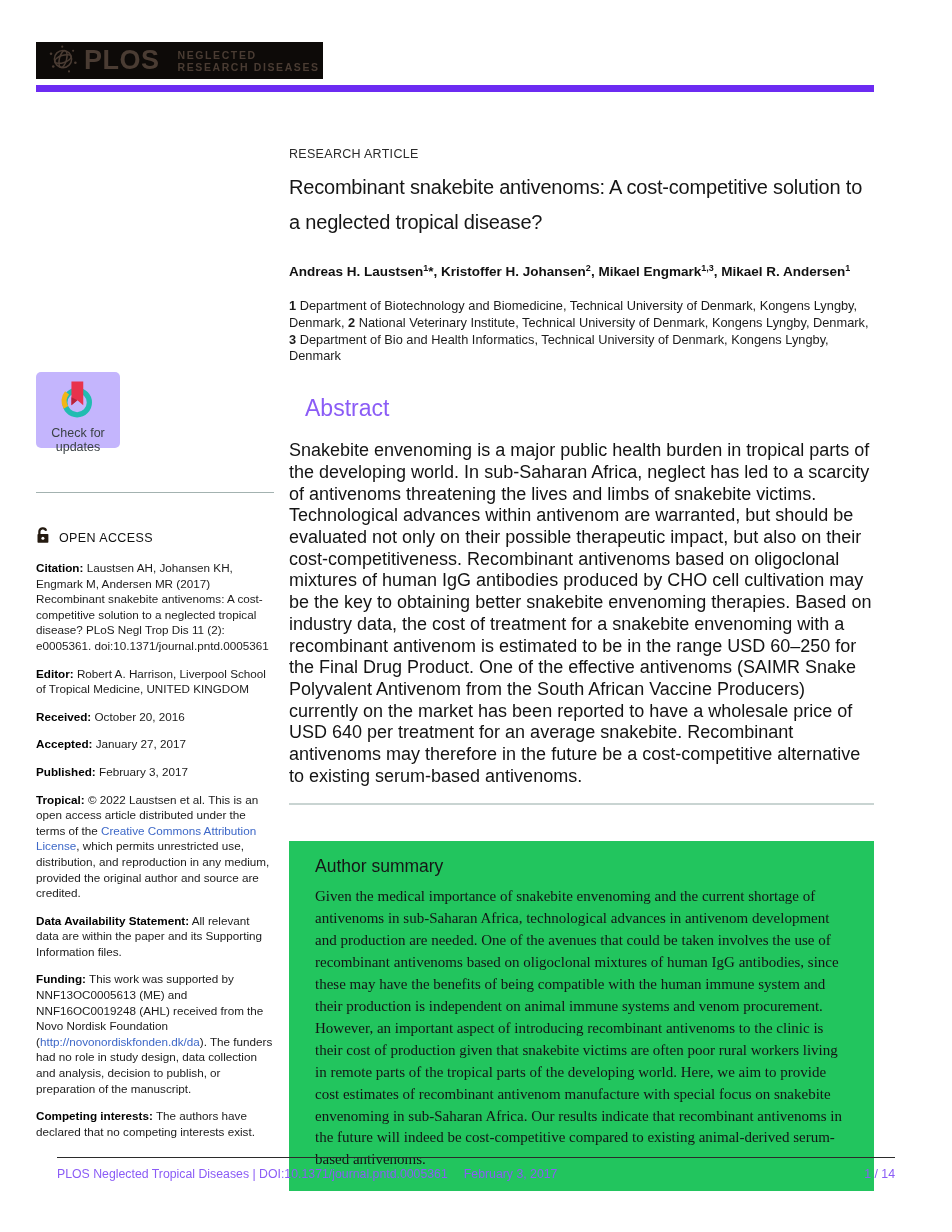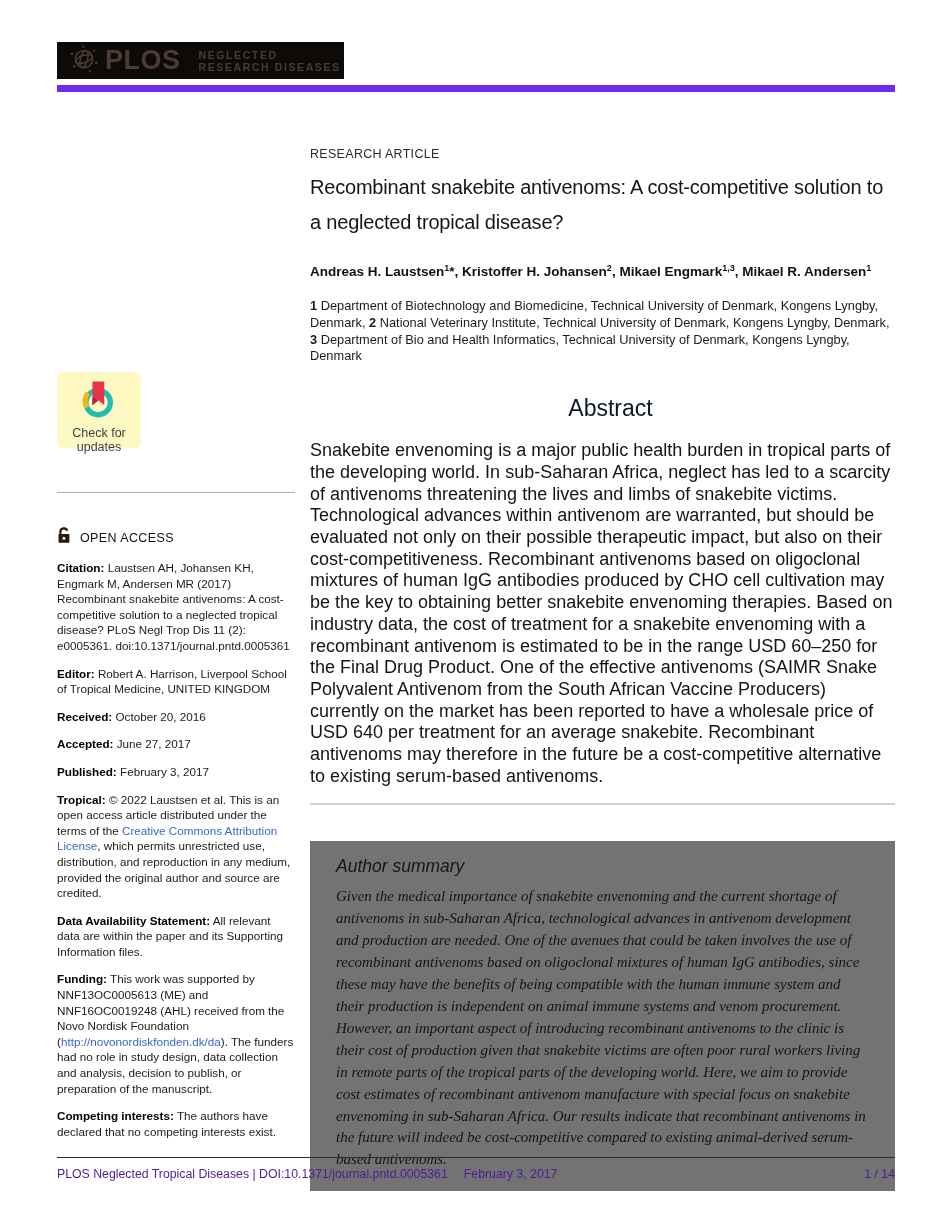--- a/index.html
+++ b/index.html
@@ -4,21 +4,21 @@
 <style>
   html,body{margin:0;padding:0;background:#ffffff;}
   .page{
     position:relative;
     width:952px;height:1232px;
     background:#ffffff;
     font-family:"Liberation Sans",sans-serif;
     color:#1b1b1b;
     overflow:hidden;
     box-sizing:border-box;
-    padding:42px 57px 0 57px;
+    padding:42px 57px 0 36px;
   }
   
   .logo-box{
     width:287px;height:37px;
     background:#0d0a08;
     display:flex;align-items:center;
     padding:0 12px;box-sizing:border-box;
   }
   .logo-brand{
     font-size:27px;font-weight:bold;color:#4a3c33;
@@ -30,21 +30,21 @@
     font-size:10.5px;font-weight:bold;color:#4a3c33;
     letter-spacing:1.6px;line-height:12px;white-space:nowrap;
   }
   .purple-bar{width:838px;height:7px;background:#6c2bf2;margin-top:6px;}
   
   .columns{display:flex;width:838px;}
   .sidebar{width:238px;flex:0 0 238px;padding-top:280px;box-sizing:border-box;}
   .main{width:585px;flex:0 0 585px;margin-left:15px;padding-top:55px;box-sizing:border-box;}
   
   .badge{
-    width:84px;height:76px;background:#fef9c3;border-radius:5px;
+    width:84px;height:76px;background:#c4b5fd;border-radius:5px;
     display:flex;flex-direction:column;align-items:center;
     cursor:pointer;box-sizing:border-box;padding-top:6px;
   }
   .badge-label{
     font-size:12.5px;line-height:14px;color:#3a4145;
     text-align:center;width:70px;margin-top:2px;
   }
   .side-rule{border:none;border-top:1px solid #a3b2b0;margin:44px 0 0 0;width:238px;}
   .oa-row{display:flex;align-items:center;margin-top:34px;}
   .oa-text{font-size:12.5px;letter-spacing:.4px;color:#111;margin-left:8px;}
@@ -55,38 +55,38 @@
   .kicker{font-size:12.5px;letter-spacing:.3px;color:#2a2a2a;margin:0;}
   .title{
     font-size:20px;line-height:34.5px;font-weight:400;color:#161616;
     margin:9px 0 0 0;letter-spacing:-.2px;
   }
   .authors{font-size:13.5px;font-weight:bold;color:#111;margin:20px 0 0 0;line-height:18px;}
   .authors sup{font-size:9px;font-weight:bold;vertical-align:5px;}
   .affils{font-size:12.8px;line-height:16.8px;margin:17px 0 0 0;color:#1b1b1b;}
   .affils b{font-weight:bold;}
   .corresp{font-size:13px;margin:16px 0 0 0;}
-  .abstract-h{font-size:23px;font-weight:400;color:#0f172a;margin:30px 0 0 16px;text-align:center;}
+  .abstract-h{font-size:23px;font-weight:400;color:#8b5cf6;margin:30px 0 0 16px;}
   .abstract-p{font-size:18px;line-height:21.7px;margin:18px 0 0 0;color:#141414;}
   .main-rule{border:none;border-top:2px solid #c9d4d2;margin:16px 0 0 0;width:585px;}
   .summary-box{
-    background:#737373;margin-top:36px;box-sizing:border-box;
-    padding:15px 26px 20px 26px;width:585px;font-style:italic;
+    background:#22c55e;margin-top:36px;box-sizing:border-box;
+    padding:15px 26px 20px 26px;width:585px;
   }
   .summary-h{font-size:17.5px;font-weight:400;color:#161616;margin:0;}
   .summary-p{
     font-family:"Liberation Serif",serif;
     font-size:15px;line-height:21.9px;margin:9px 0 0 0;color:#141414;
   }
   
   .footer{
     position:absolute;left:57px;right:57px;top:1157px;
     border-top:1px solid #2b2b2b;padding-top:9px;
     display:flex;justify-content:space-between;
-    font-size:12.3px;color:#4c1d95;
+    font-size:12.3px;color:#8b5cf6;
   }
   .footer .date{margin-left:16px;}
 </style>
 </head>
 <body>
 
 <div class="page">
 
   <header>
     <div class="logo-box">
@@ -148,21 +148,21 @@
       <p class="meta"><b>Citation:</b>
         <span>Laustsen AH, Johansen KH, Engmark M, Andersen MR (2017) Recombinant snakebite antivenoms: A cost-competitive solution to a neglected tropical disease? PLoS Negl Trop Dis 11 (2): e0005361. doi:10.1371/journal.pntd.0005361</span></p>
 
       <p class="meta"><b>Editor:</b>
         <span>Robert A. Harrison, Liverpool School of Tropical Medicine, UNITED KINGDOM</span></p>
 
       <p class="meta"><b>Received:</b>
         <span>October 20, 2016</span></p>
 
       <p class="meta"><b>Accepted:</b>
-        <span>June 27, 2017</span></p>
+        <span>January 27, 2017</span></p>
 
       <p class="meta"><b>Published:</b>
         <span>February 3, 2017</span></p>
 
       <p class="meta"><b>Tropical:</b>
         <span>© 2022 Laustsen et al. This is an open access article distributed under the terms of the </span><a class="blue" href="#">Creative Commons Attribution License</a><span>, which permits unrestricted use, distribution, and reproduction in any medium, provided the original author and source are credited.</span></p>
 
       <p class="meta"><b>Data Availability Statement:</b>
         <span>All relevant data are within the paper and its Supporting Information files.</span></p>
 

